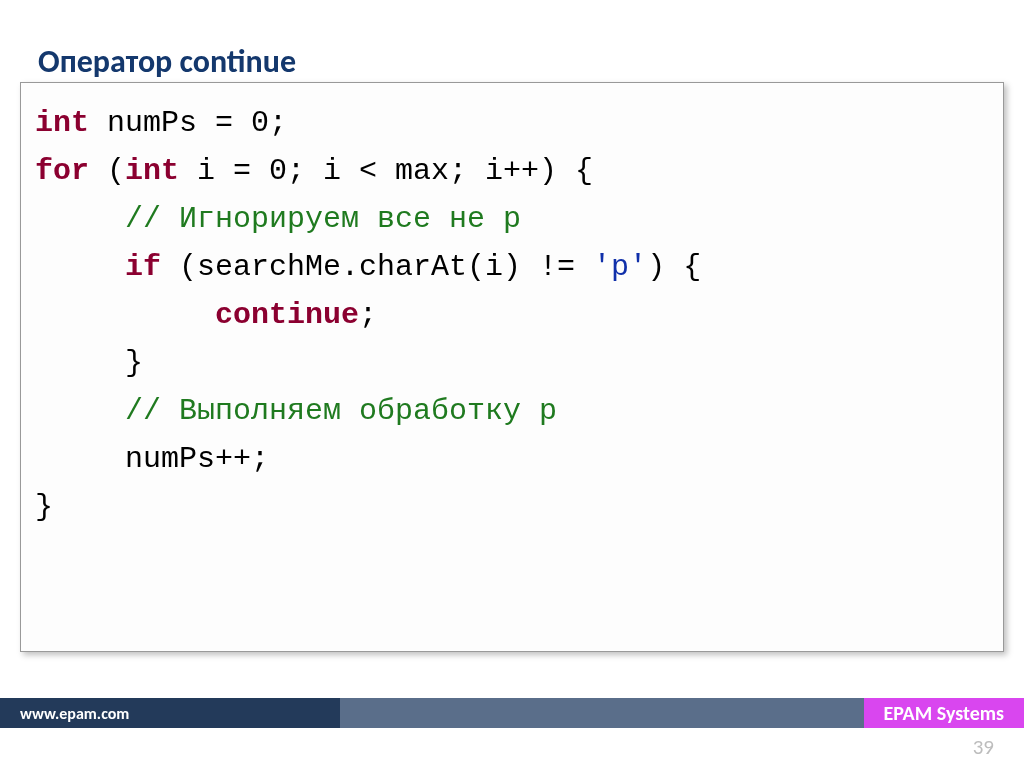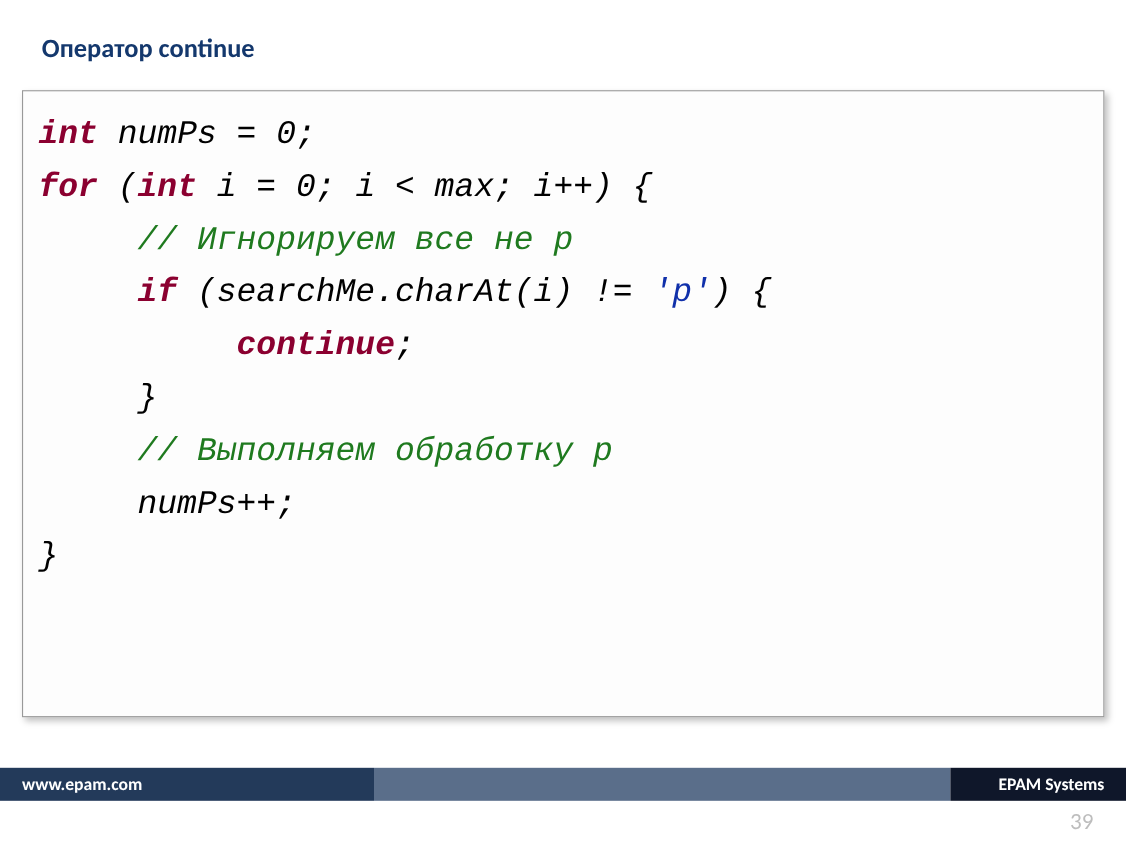--- a/index.html
+++ b/index.html
@@ -1,44 +1,43 @@
 <!DOCTYPE html>
 <html><head>
 <meta charset="utf-8">
 <style>
   * { box-sizing: border-box; margin: 0; padding: 0; }
   html, body { width: 1024px; height: 768px; font-family: Calibri, Arial, sans-serif; background: #fff; overflow: hidden; }
   .slide { position: relative; width: 1024px; height: 768px; }
-  .title { position: absolute; top: 30px; left: 38px; font-size: 24px; font-weight: 700; color: #14386d; }
+  .title { position: absolute; top: 42px; left: 38px; font-size: 32px; font-weight: 700; color: #14386d; }
   .code-box {
     position: absolute;
     top: 82px;
     left: 20px;
     width: 984px;
     height: 570px;
     border: 1px solid #999;
     background: #fdfdfd;
     box-shadow: 3px 3px 6px rgba(0,0,0,0.25);
     padding: 16px 14px 10px 14px;
   }
   .code {
     font-family: Consolas, "Courier New", monospace;
     font-size: 30px;
     line-height: 1.6;
     white-space: pre;
     color: #000;
-    font-style: italic;
   }
   .kw  { color: #8b0030; font-weight: 700; }
   .cm  { color: #1f7a1f; }
   .str { color: #1030aa; }
   .footer { position: absolute; left: 0; bottom: 40px; width: 100%; height: 30px; display: flex; }
   .footer-left  { width: 340px; height: 30px; background: #233a5a; color: #fff; font-size: 16px; display: flex; align-items: center; padding-left: 20px; font-weight: 600; }
   .footer-mid   { flex: 1; height: 30px; background: #5a6e8a; }
-  .footer-right { width: 160px; height: 30px; background: #0f172a; color: #fff; font-size: 16px; display: flex; align-items: center; justify-content: flex-end; padding-right: 20px; font-weight: 600; }
+  .footer-right { width: 160px; height: 30px; background: #d946ef; color: #fff; font-size: 20px; display: flex; align-items: center; justify-content: flex-end; padding-right: 20px; font-weight: 600; }
   .pagenum { position: absolute; right: 30px; bottom: 8px; font-size: 21px; color: #bdbdbd; }
 </style>
 </head>
 <body>
 
 <div class="slide">
 
   <div class="title">Оператор continue</div>
 
   <div class="code-box">

